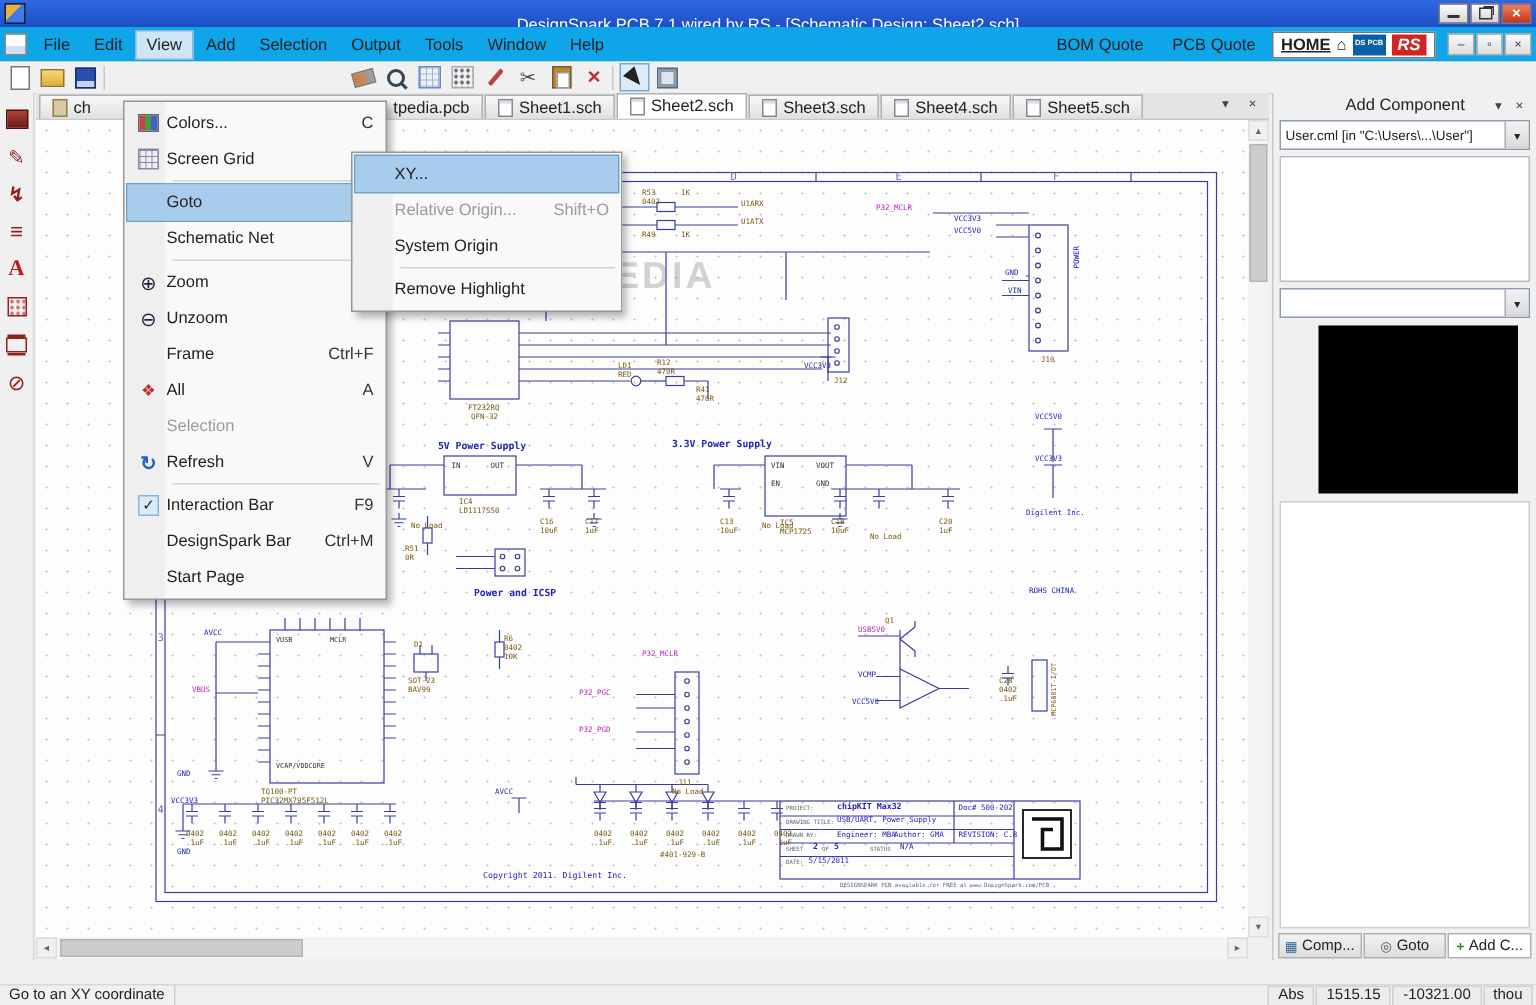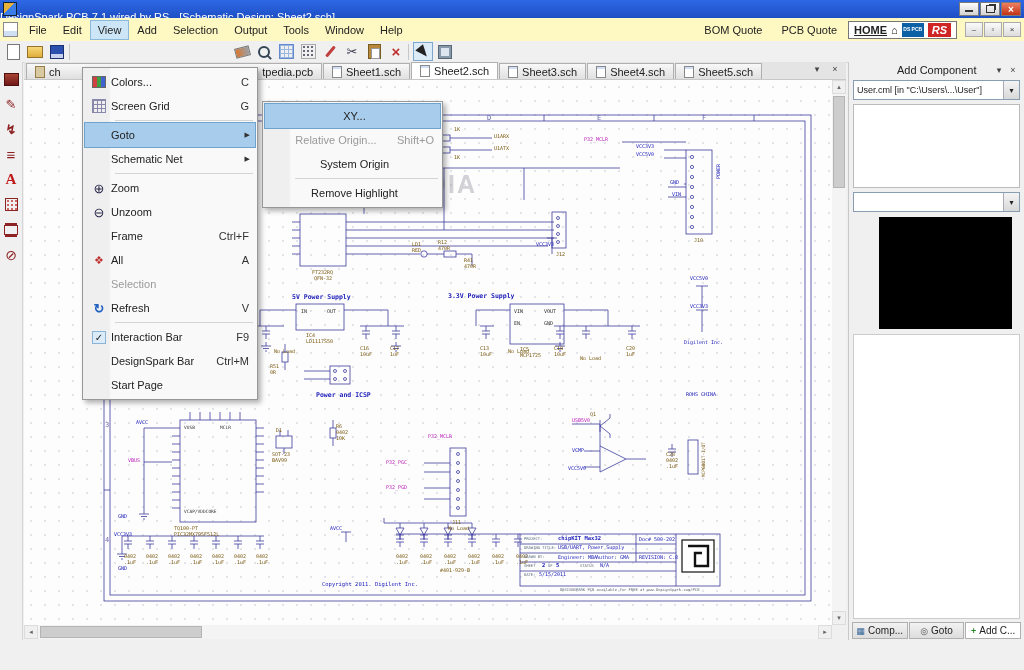--- a/index.html
+++ b/index.html
@@ -3,30 +3,30 @@
 <meta charset="utf-8">
 <style>
   html,body{margin:0;padding:0;background:#888;}
   #app{position:relative;width:1024px;height:670px;background:#f0f0f0;overflow:hidden;
        font-family:"Liberation Sans",sans-serif;font-size:11px;color:#222;}
 
   
   #titlebar{position:absolute;left:0;top:0;right:0;height:18px;
     background:linear-gradient(#2e68e6,#1d4fc4);color:#fff;display:flex;align-items:center;padding:0 3px;}
   .app-icon{width:12px;height:12px;background:linear-gradient(135deg,#e8b23a 45%,#3a7de8 45%);border:1px solid #123;z-index:2;}
-  .title-text{position:absolute;left:0;right:0;font-size:11px;margin-top:16px;}
+  .title-text{position:absolute;left:0;right:0;text-align:center;font-size:11px;margin-top:16px;}
   .win-controls{margin-left:auto;display:flex;gap:1px;z-index:2;}
   .wbtn{width:20px;height:14px;background:linear-gradient(#fdfdfd,#d3d3d3);border:1px solid #7a7a7a;
         display:flex;align-items:center;justify-content:center;font-size:10px;color:#222;box-sizing:border-box;}
   .wbtn.close{background:linear-gradient(#ef8060,#c23318);color:#fff;font-weight:bold;}
   .glyph-min{width:8px;border-bottom:2px solid #333;height:4px;}
   .glyph-restore{width:7px;height:6px;border:1px solid #333;box-shadow:2px -2px 0 -1px #333;}
 
   
-  #menubar{position:absolute;top:18px;left:0;right:0;height:23px;background:#fef9c3;
+  #menubar{position:absolute;top:18px;left:0;right:0;height:23px;background:#0ea5e9;
     border-bottom:1px solid #d8d8d8;display:flex;align-items:center;padding:0 3px;}
   .mdi-icon{width:13px;height:13px;background:linear-gradient(#fff 60%,#cfe0f4 60%);border:1px solid #888;margin-right:3px;}
   .repeat-host{display:contents;}
   .mb-item{padding:3px 7px;border:1px solid transparent;white-space:nowrap;}
   .mb-item.highlighted{background:#cde6f7;border:1px solid #8cb8dc;}
   .mb-right{margin-left:auto;display:flex;align-items:center;gap:3px;}
   .home-box{display:flex;align-items:center;gap:4px;border:1px solid #777;background:#fff;padding:1px 5px;font-weight:bold;}
   .home-label{text-decoration:underline;}
   .ds-logo{width:22px;height:14px;background:#0b5fa5;color:#fff;font-size:5px;line-height:1.1;
            display:flex;align-items:center;justify-content:center;text-align:center;}
@@ -105,21 +105,21 @@
   .c-frame{color:#6a6ab0;font-size:7px;}
   .bold{font-weight:bold;}
   .vert{writing-mode:vertical-rl;transform:rotate(180deg);}
   .watermark{font-family:"Liberation Sans",sans-serif;font-size:25px;font-weight:bold;
      color:rgba(130,130,140,0.35);letter-spacing:2px;}
 
   
   .menu-popup{position:absolute;background:linear-gradient(to right,#efefef 0,#efefef 26px,#f9f9f9 28px);
     border:1px solid #979797;box-shadow:3px 3px 5px rgba(0,0,0,0.3);padding:2px;z-index:100;}
   #viewmenu{left:82px;top:47px;width:170px;margin-top:20px;}
-  #gotomenu{left:262px;top:101px;width:175px;z-index:101;text-align:center;}
+  #gotomenu{left:234px;top:101px;width:175px;z-index:101;}
   .mi{display:flex;align-items:center;height:24px;padding:0 6px 0 2px;position:relative;box-sizing:border-box;}
   .mi-icon{width:24px;height:18px;display:flex;align-items:center;justify-content:center;flex:0 0 auto;}
   .mi-label{flex:1;white-space:nowrap;}
   .mi-shortcut{margin-left:auto;padding-left:16px;color:#333;}
   .mi.sep{height:1px;background:#d4d4d4;margin:2px 2px 2px 30px;padding:0;}
   .mi.highlighted{background:#a8cdec;outline:1px solid #6da3cc;}
   .mi.disabled .mi-label,.mi.disabled .mi-shortcut{color:#9a9a9a;}
   .mi.submenu::after{content:"\25B6";font-size:7px;position:absolute;right:5px;color:#333;}
   .mi.checked .mi-icon::before{content:"\2713";border:1px solid #8ab4d8;background:#dcebf8;padding:0 2px;font-size:10px;}
   .mi-colors .mi-icon::before{content:"";width:12px;height:10px;border:1px solid #666;
@@ -670,14 +670,24 @@
   </div>
   <div id="hscroll">
     <div class="sb-btn">◂</div>
     <div class="sb-track">
         <div class="sb-thumb-h"></div>
       </div>
     <div class="sb-btn">▸</div>
   </div>
   <div id="sbcorner"></div>
 
+  <div id="statusbar">
+    <div class="sb-hint">Go to an XY coordinate</div>
+    <div class="sb-cells repeat-host-cells">
+
+    <div class="sb-cell">Abs</div>
+        <div class="sb-cell">1515.15</div>
+        <div class="sb-cell">-10321.00</div>
+        <div class="sb-cell">thou</div>
+      </div>
+  </div>
 
 </div>
 
 </body></html>

